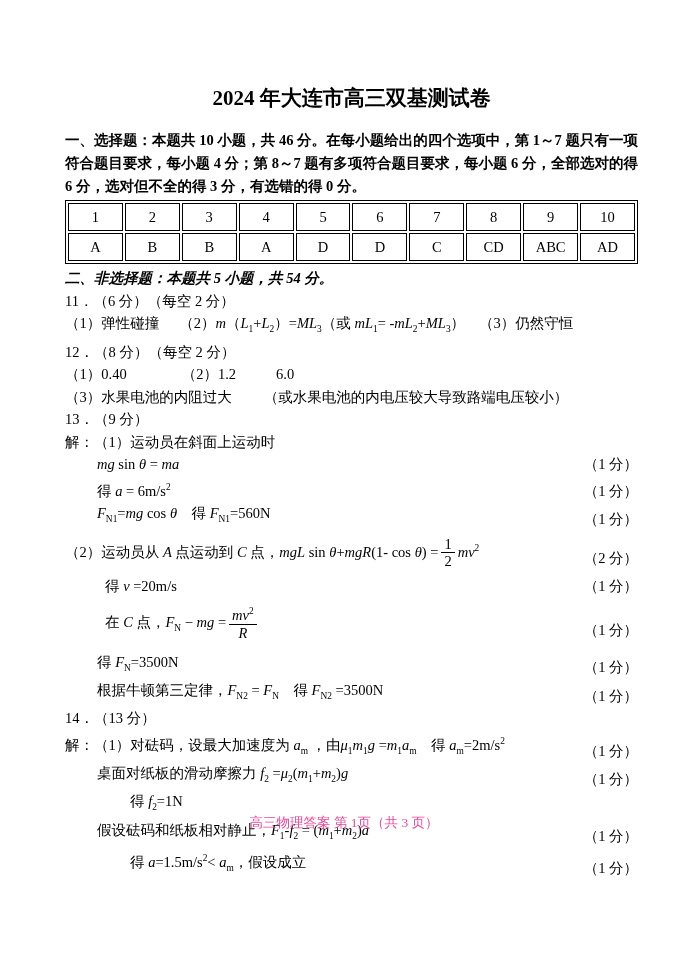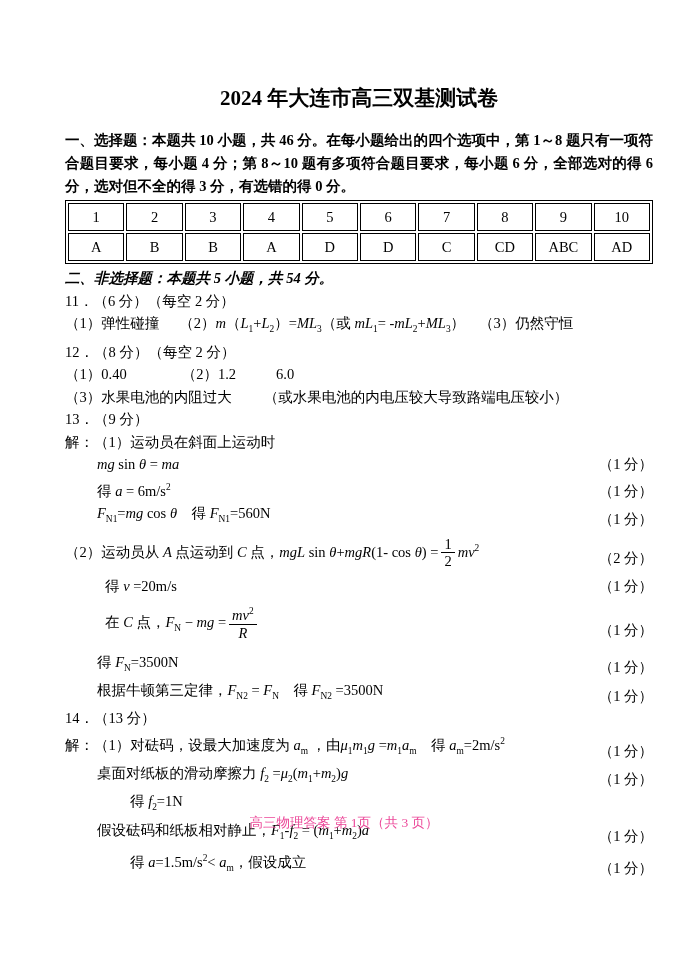--- a/index.html
+++ b/index.html
@@ -1,20 +1,20 @@
 <!DOCTYPE html>
 <html><head>
 <meta charset="utf-8">
 <style>
   html,body{margin:0;padding:0;background:#ffffff;}
   .page{
     width:688px;height:972px;background:#fff;color:#000;
     font-family:"Liberation Serif","DejaVu Serif",serif;
     position:relative;box-sizing:border-box;
-    padding:84px 35px 0 65px;overflow:hidden;
+    padding:84px 50px 0 65px;overflow:hidden;
   }
   .title{
     text-align:center;font-size:21px;font-weight:bold;
     line-height:28px;margin:0 0 17px 0;
   }
   .subtitle{
     text-align:center;font-size:20px;font-weight:bold;
     line-height:27px;margin:0 0 11px 0;
   }
   .intro{
@@ -60,21 +60,21 @@
     font-size:13.5px;color:#ec4899;
   }
 </style>
 </head>
 <body>
 
 <div class="page">
 
   <div class="title">2024 年大连市高三双基测试卷</div>
 
-  <div class="intro">一、选择题：本题共 10 小题，共 46 分。在每小题给出的四个选项中，第 1～8 题只有一项符合题目要求，每小题 4 分；第 8～10 题有多项符合题目要求，每小题 6 分，全部选对的得 6 分，选对但不全的得 3 分，有选错的得 0 分。</div>
+  <div class="intro">一、选择题：本题共 10 小题，共 46 分。在每小题给出的四个选项中，第 1～7 题只有一项符合题目要求，每小题 4 分；第 8～7 题有多项符合题目要求，每小题 6 分，全部选对的得 6 分，选对但不全的得 3 分，有选错的得 0 分。</div>
 
   <table class="anstable">
     <tbody>
         <tr>
       <td>1</td>
       <td>2</td>
       <td>3</td>
       <td>4</td>
       <td>5</td>
       <td>6</td>

